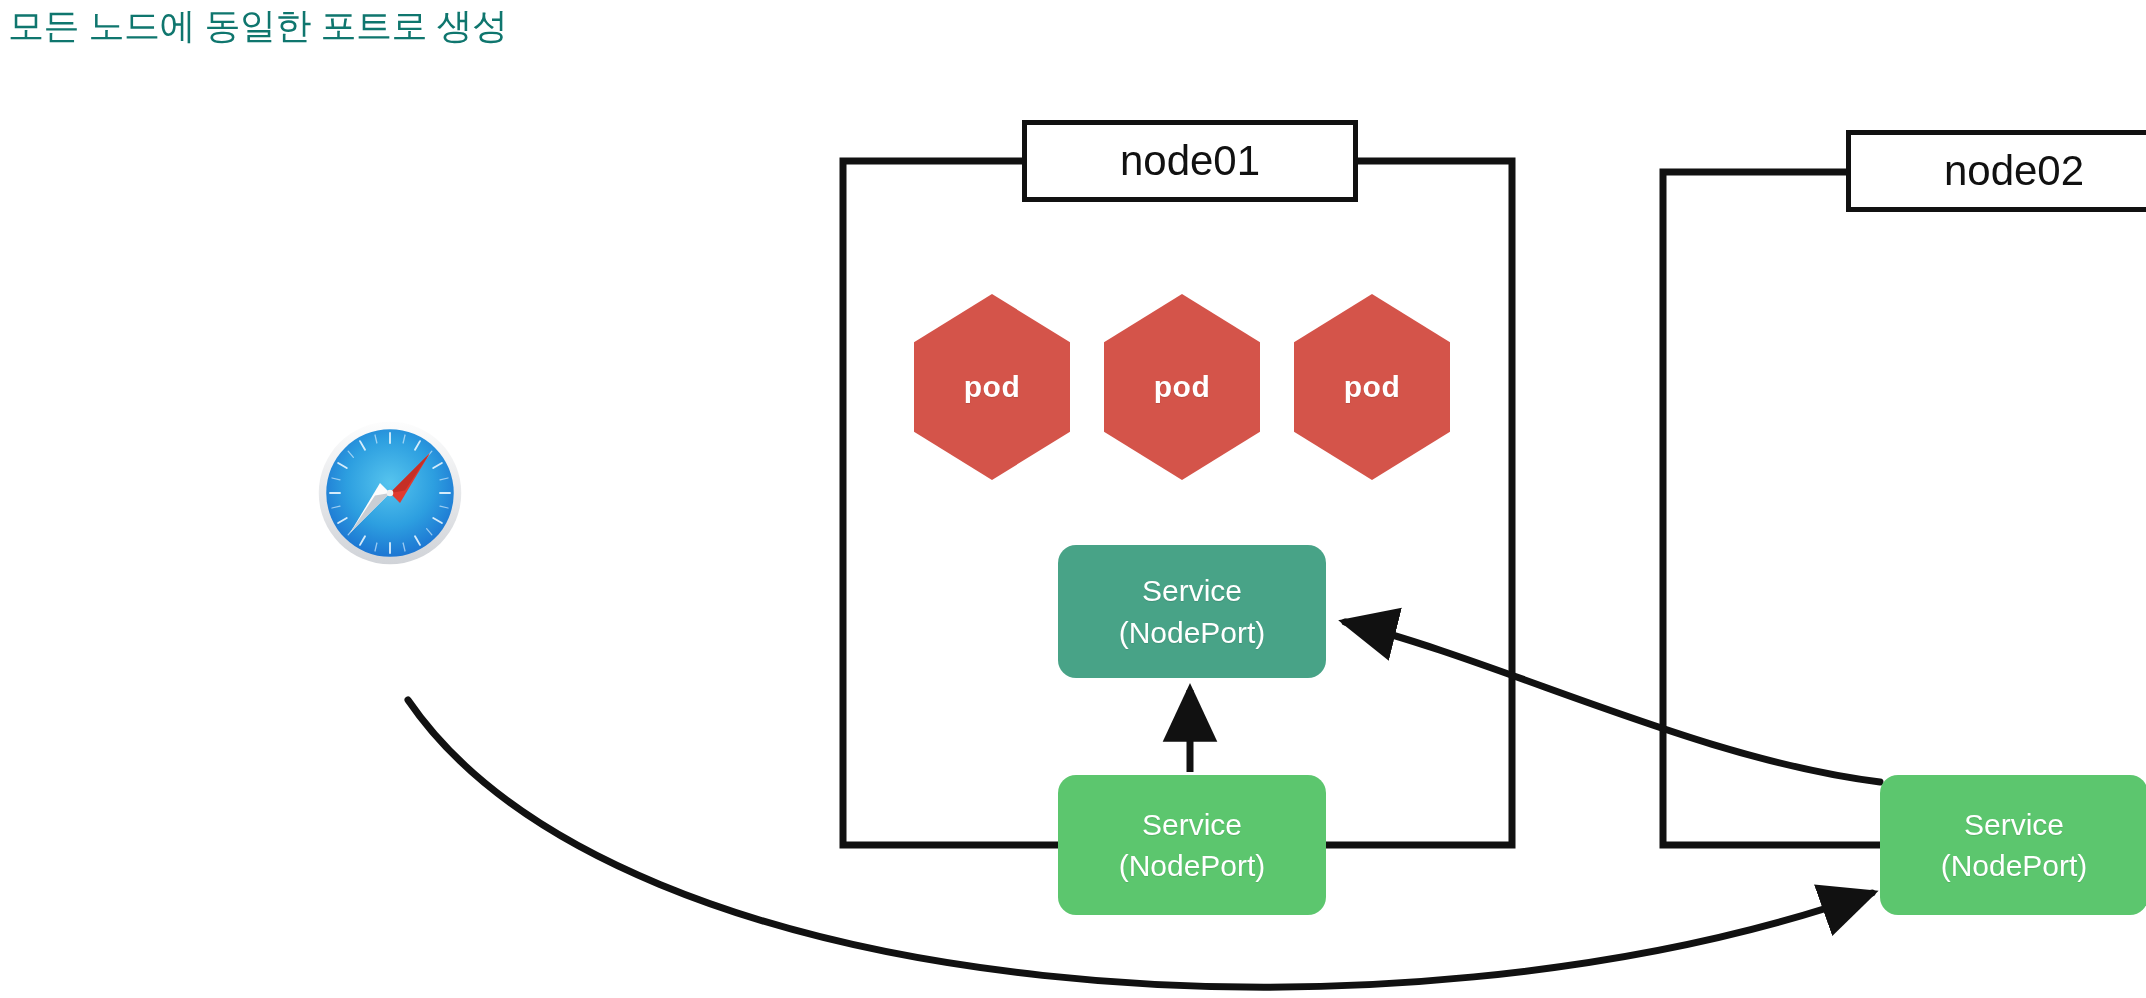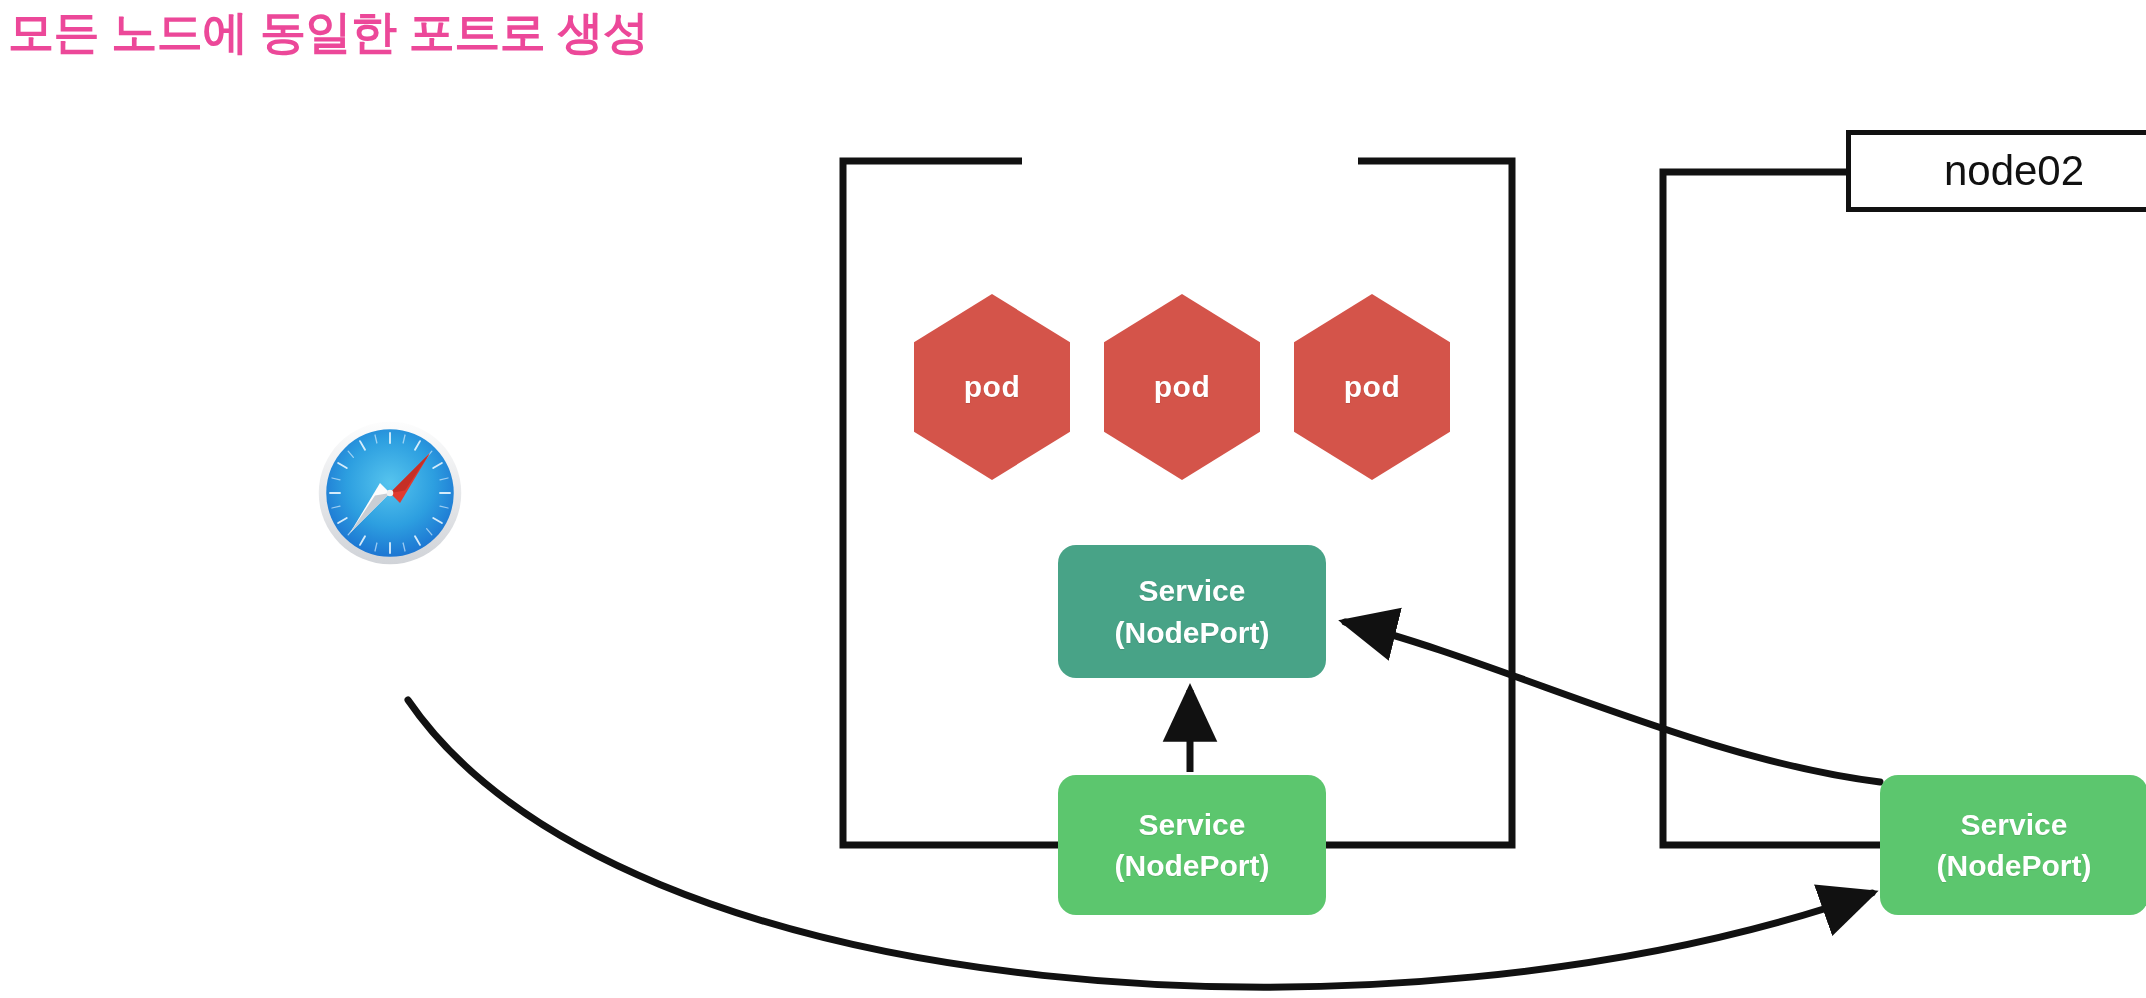--- a/index.html
+++ b/index.html
@@ -16,23 +16,23 @@
     height: 998px;
     background: #ffffff;
     overflow: hidden;
   }
 
   
   #page-title {
     position: absolute;
     left: 8px;
     top: 2px;
-    font-size: 46px;
-    font-weight: 700;
-    color: #ec4899;
+    font-size: 36px;
+    font-weight: 400;
+    color: #0f766e;
     letter-spacing: -0.5px;
     white-space: nowrap;
   }
 
   
   #vector-layer {
     position: absolute;
     left: 0;
     top: 0;
     width: 2146px;
@@ -81,21 +81,21 @@
 
   
   .service-box {
     position: absolute;
     border-radius: 18px;
     display: flex;
     flex-direction: column;
     align-items: center;
     justify-content: center;
     color: #ffffff;
-    font-weight: bold;
+    font-weight: normal;
     font-size: 30px;
     line-height: 1.38;
     text-align: center;
     text-shadow: 0 1px 1px rgba(0,0,0,0.10);
   }
   #service-clusterip {
     left: 1058px; top: 545px; width: 268px; height: 133px;
     background: #48a387;
   }
   #service-nodeport-01 {
@@ -167,20 +167,23 @@
 
     <g>
       <path d="M 1880,782 C 1700,760 1500,660 1345,622" fill="none" stroke="#111111" stroke-width="7" stroke-linecap="round" marker-end="url(#arrow-head)"></path>
     </g>
 
     <g>
       <path d="M 408,700 C 620,1010 1400,1060 1872,893" fill="none" stroke="#111111" stroke-width="7" stroke-linecap="round" marker-end="url(#arrow-head)"></path>
     </g>
   </svg>
 
+  <div id="node01-title-box" class="node-title-box">
+    <span class="node-label">node01</span>
+  </div>
 
   <div id="node02-title-box" class="node-title-box">
     <span class="node-label">node02</span>
   </div>
 
   <div id="pod-1" class="pod">
     <span class="pod-label">pod</span>
   </div>
   <div id="pod-2" class="pod">
     <span class="pod-label">pod</span>

